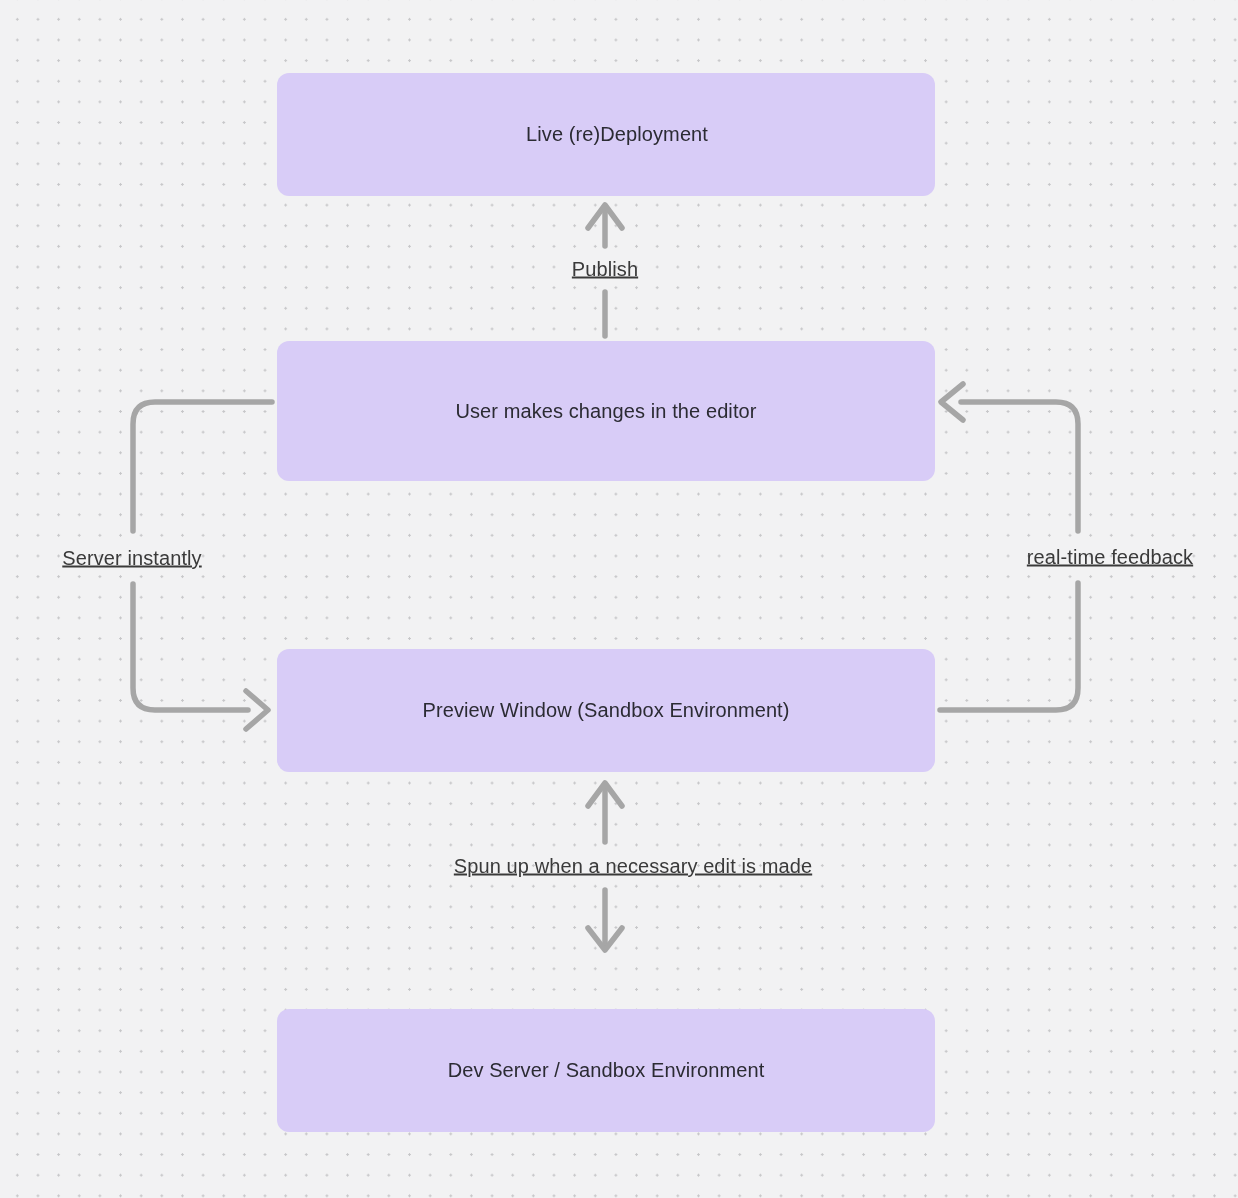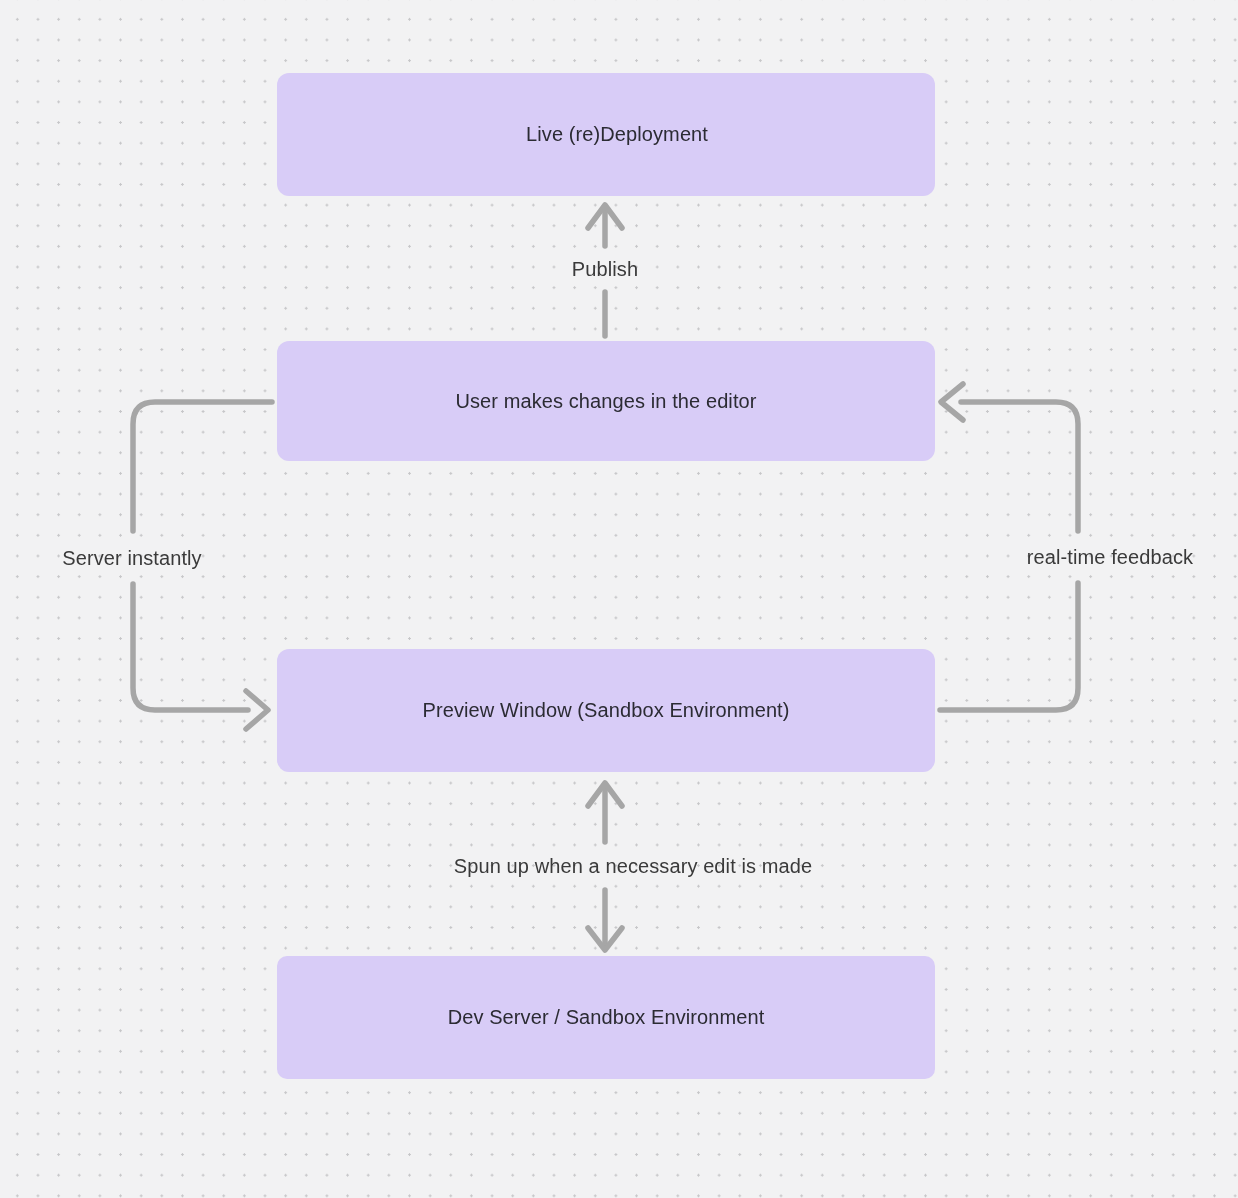--- a/index.html
+++ b/index.html
@@ -41,30 +41,31 @@
     border-radius: 12px;
     display: flex;
     align-items: center;
     justify-content: center;
     font-size: 20px;
     letter-spacing: 0.1px;
     color: #2b2b33;
     box-sizing: border-box;
   }
   .node-1 { top: 73px; padding-left: 22px;  }
-  .node-2 { top: 341px; height: 120px; }
+  .node-2 { top: 341px; height: 140px; }
   .node-3 { top: 649px; }
-  .node-4 { top: 956px; border-radius: 10px; }
+  .node-4 { top: 1009px; }
   .edge-label {
     position: absolute;
     transform: translate(-50%, -50%);
     font-size: 20px;
     letter-spacing: 0.1px;
     color: #3a3a3a;
     white-space: nowrap;
+    text-decoration: underline;
   }
   .label-publish  { left: 605px;  top: 269px; }
   .label-updates  { left: 132px;  top: 558px; }
   .label-realtime { left: 1110px; top: 557px; }
   .label-spunup   { left: 605px;  top: 866px; margin-left: 28px; }
 </style>
 </head>
 <body>
 
 <div class="canvas">

